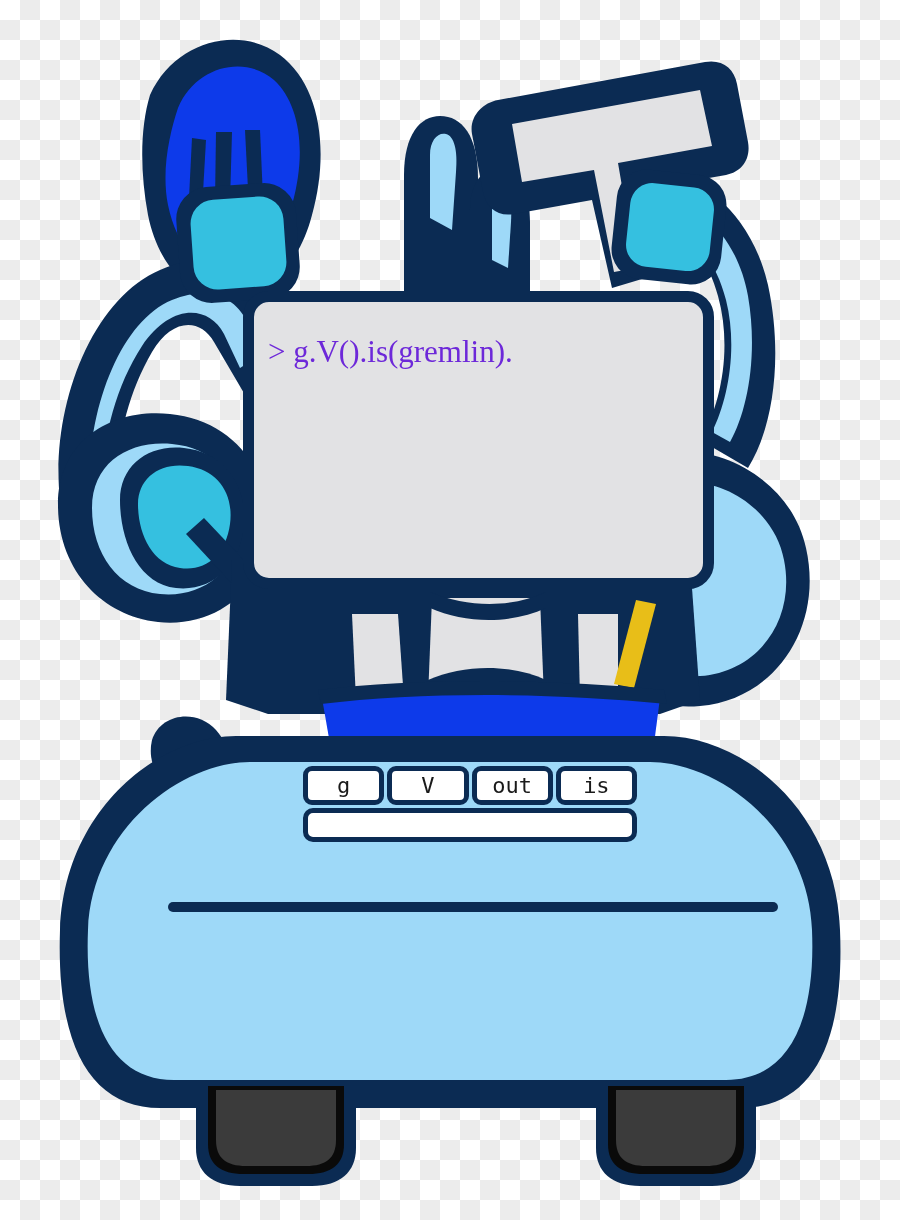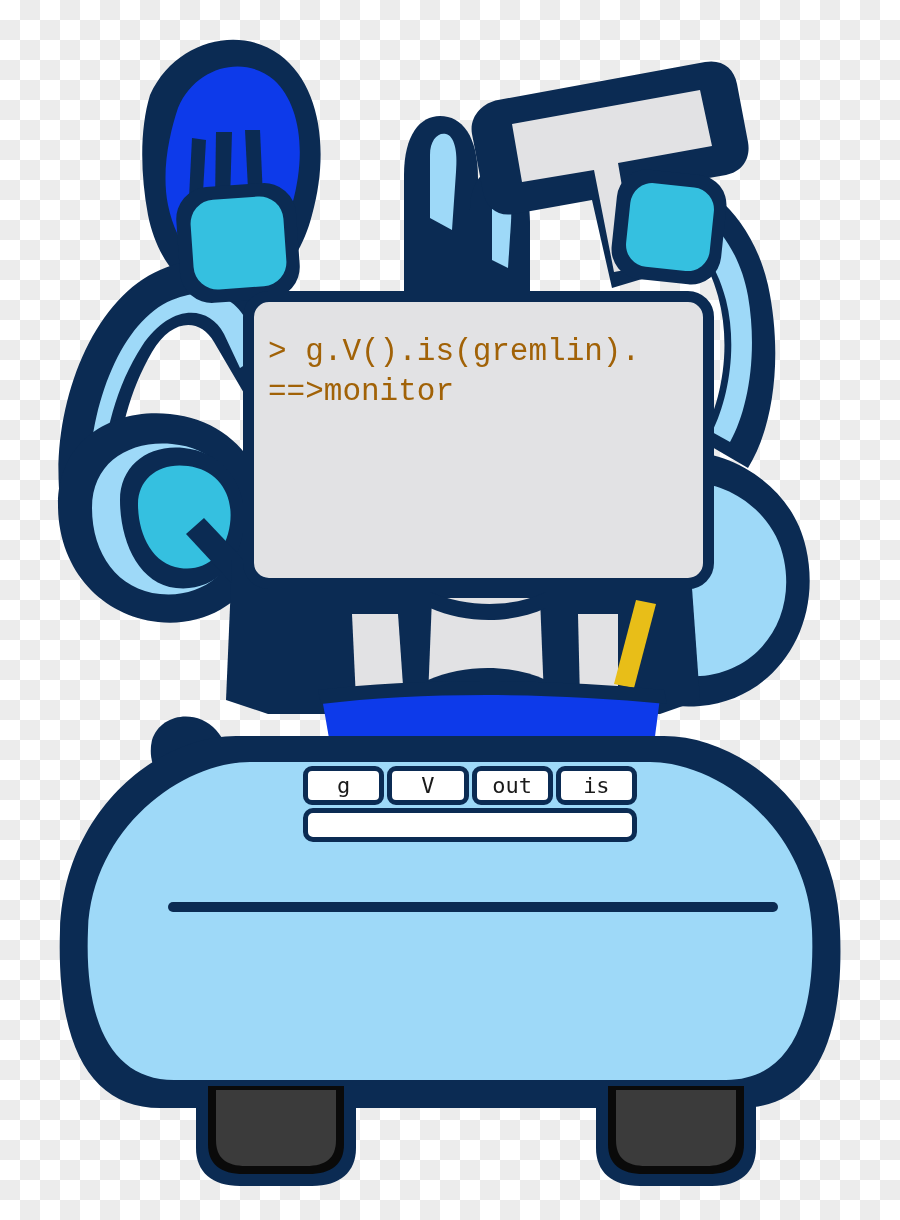--- a/index.html
+++ b/index.html
@@ -34,24 +34,24 @@
     top: 291px;
     width: 471px;
     height: 298px;
     box-sizing: border-box;
     background: #e2e2e4;
     border: 11px solid #0b2b53;
     border-radius: 26px;
     padding: 30px 0 0 14px;
   }
   .console-line {
-    font-family: Liberation Mono, monospace;
+    font-family: Liberation Serif, serif;
     font-size: 31px;
     line-height: 39.5px;
-    color: #a16207;
+    color: #6d28d9;
     white-space: pre;
     letter-spacing: 0px;
   }
   
   .keyboard {
     position: absolute;
     left: 303px;
     top: 766px;
     width: 334px;
   }
@@ -237,21 +237,20 @@
       <path class="bk" d="M608 1086 L744 1086 L744 1144 C744 1164 732 1174 708 1174
                           L644 1174 C620 1174 608 1164 608 1144 Z"></path>
       <path class="dk" d="M616 1090 L736 1090 L736 1140 C736 1158 726 1166 706 1166
                           L646 1166 C626 1166 616 1158 616 1140 Z"></path>
     </g>
 
   </svg>
 
   <div class="console-panel">
     <div class="console-line">&gt; g.V().is(gremlin).</div>
-    <div class="console-line">==&gt;monitor</div>
   </div>
 
   <div class="keyboard">
     <div class="key-row">
       <div class="key">g</div>
       <div class="key">V</div>
       <div class="key">out</div>
       <div class="key">is</div>
     </div>
     <div class="key-row">

